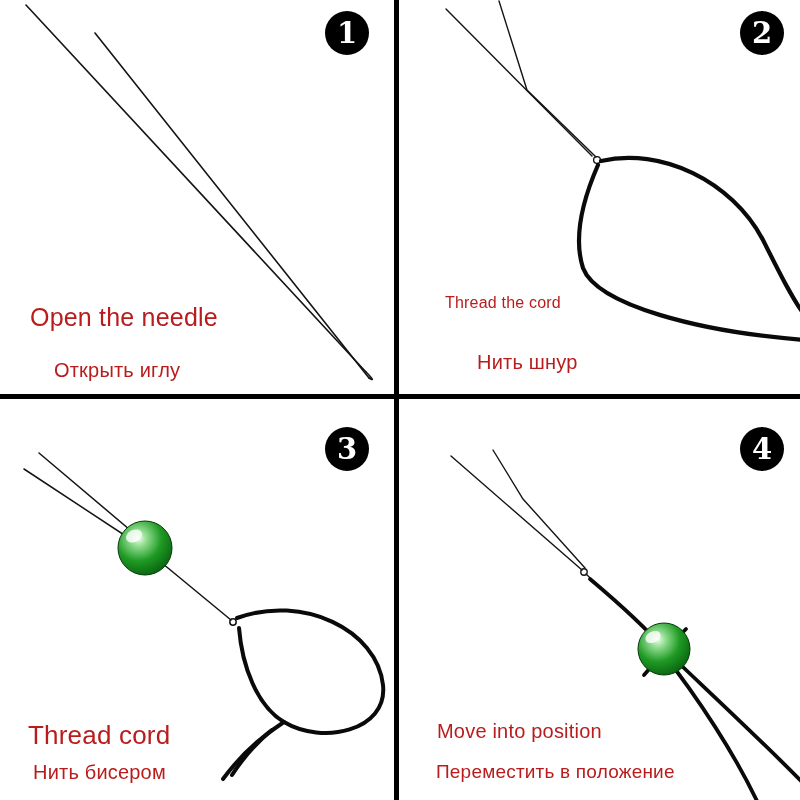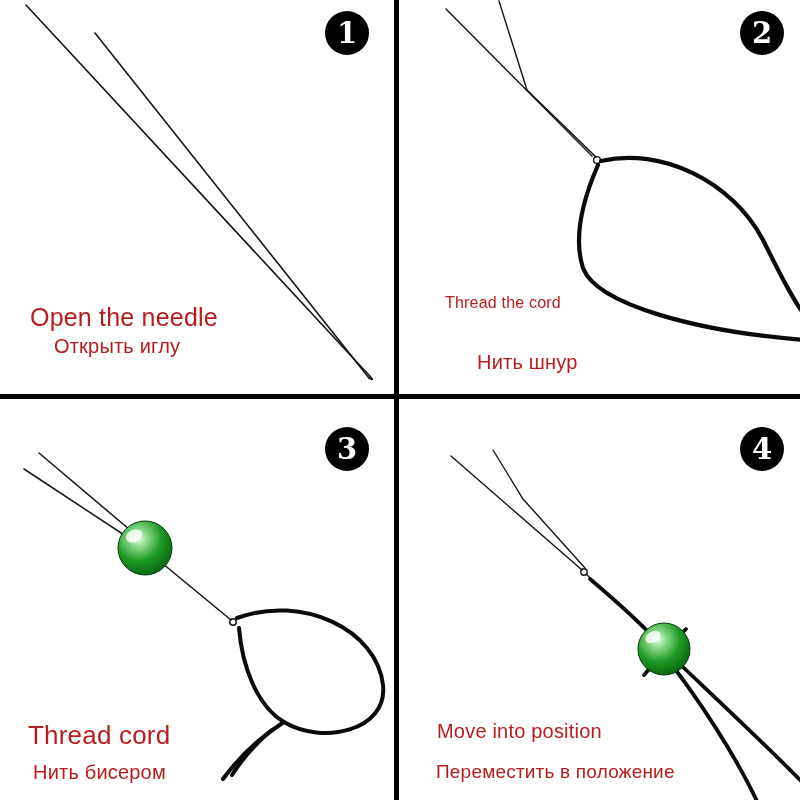--- a/index.html
+++ b/index.html
@@ -46,21 +46,21 @@
   .cap-en, .cap-ru {
     position: absolute;
     color: #b91c1c;
     white-space: nowrap;
     letter-spacing: 0.2px;
   }
   .cap-en { font-size: 25px; }
   .cap-ru { font-size: 20px; }
 
   .p1 .cap-en { left: 30px; top: 303px; font-size: 25px; }
-  .p1 .cap-ru { left: 54px; top: 335px; }
+  .p1 .cap-ru { left: 54px; top: 359px; }
   .p2 .cap-en { left: 46px; top: 294px; font-size: 16px; }
   .p2 .cap-ru { left: 78px; top: 351px; }
   .p3 .cap-en { left: 28px; top: 321px; font-size: 26px; }
   .p3 .cap-ru { left: 33px; top: 362px; }
   .p4 .cap-en { left: 38px; top: 321px; font-size: 20px; }
   .p4 .cap-ru { left: 37px; top: 362px; font-size: 19px; text-align: center; }
 </style>
 </head>
 <body>
 

